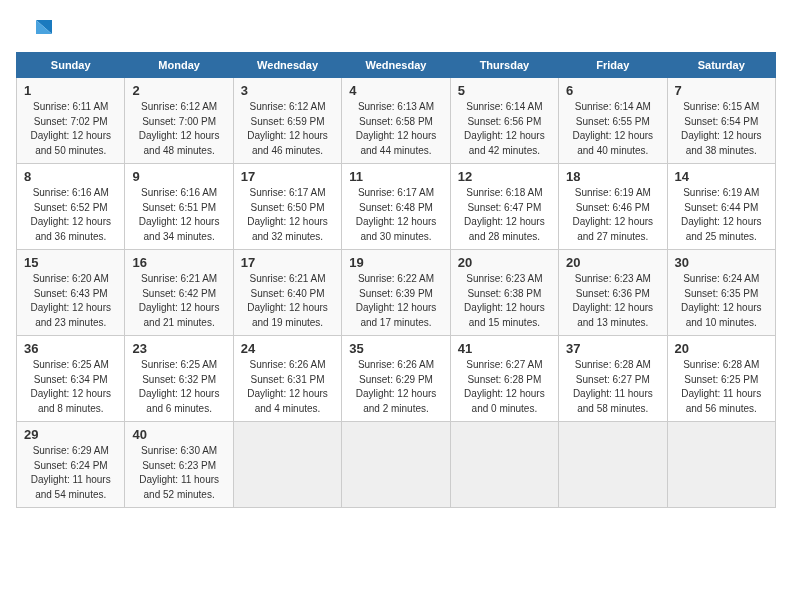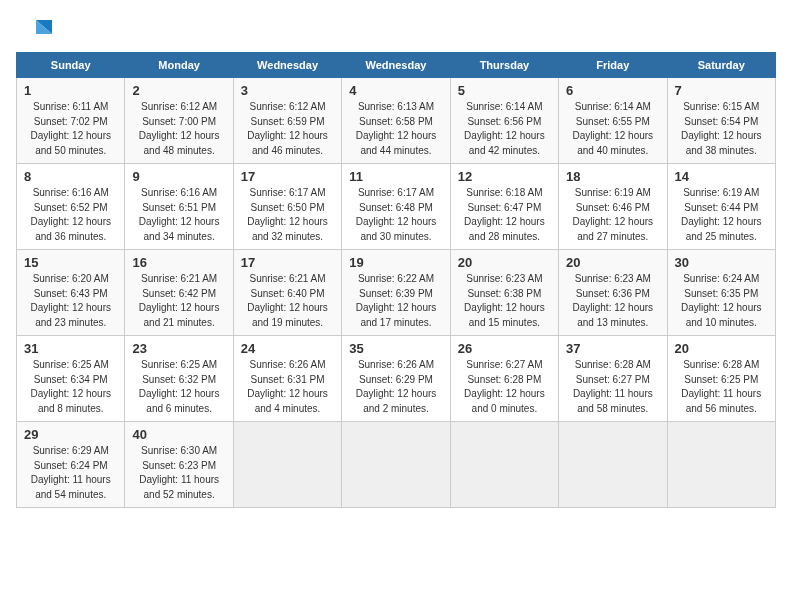--- a/index.html
+++ b/index.html
@@ -207,37 +207,37 @@
           <span class="day-num">20</span>
           <div class="day-info">Sunrise: 6:23 AM<br>Sunset: 6:36 PM<br>Daylight: 12 hours and 13 minutes.</div>
         </td>
         <td>
           <span class="day-num">30</span>
           <div class="day-info">Sunrise: 6:24 AM<br>Sunset: 6:35 PM<br>Daylight: 12 hours and 10 minutes.</div>
         </td>
       </tr>
       <tr>
         <td>
-          <span class="day-num">31</span>
+          <span class="day-num">36</span>
           <div class="day-info">Sunrise: 6:25 AM<br>Sunset: 6:34 PM<br>Daylight: 12 hours and 8 minutes.</div>
         </td>
         <td>
           <span class="day-num">23</span>
           <div class="day-info">Sunrise: 6:25 AM<br>Sunset: 6:32 PM<br>Daylight: 12 hours and 6 minutes.</div>
         </td>
         <td>
           <span class="day-num">24</span>
           <div class="day-info">Sunrise: 6:26 AM<br>Sunset: 6:31 PM<br>Daylight: 12 hours and 4 minutes.</div>
         </td>
         <td>
           <span class="day-num">35</span>
           <div class="day-info">Sunrise: 6:26 AM<br>Sunset: 6:29 PM<br>Daylight: 12 hours and 2 minutes.</div>
         </td>
         <td>
-          <span class="day-num">26</span>
+          <span class="day-num">41</span>
           <div class="day-info">Sunrise: 6:27 AM<br>Sunset: 6:28 PM<br>Daylight: 12 hours and 0 minutes.</div>
         </td>
         <td>
           <span class="day-num">37</span>
           <div class="day-info">Sunrise: 6:28 AM<br>Sunset: 6:27 PM<br>Daylight: 11 hours and 58 minutes.</div>
         </td>
         <td>
           <span class="day-num">20</span>
           <div class="day-info">Sunrise: 6:28 AM<br>Sunset: 6:25 PM<br>Daylight: 11 hours and 56 minutes.</div>
         </td>

